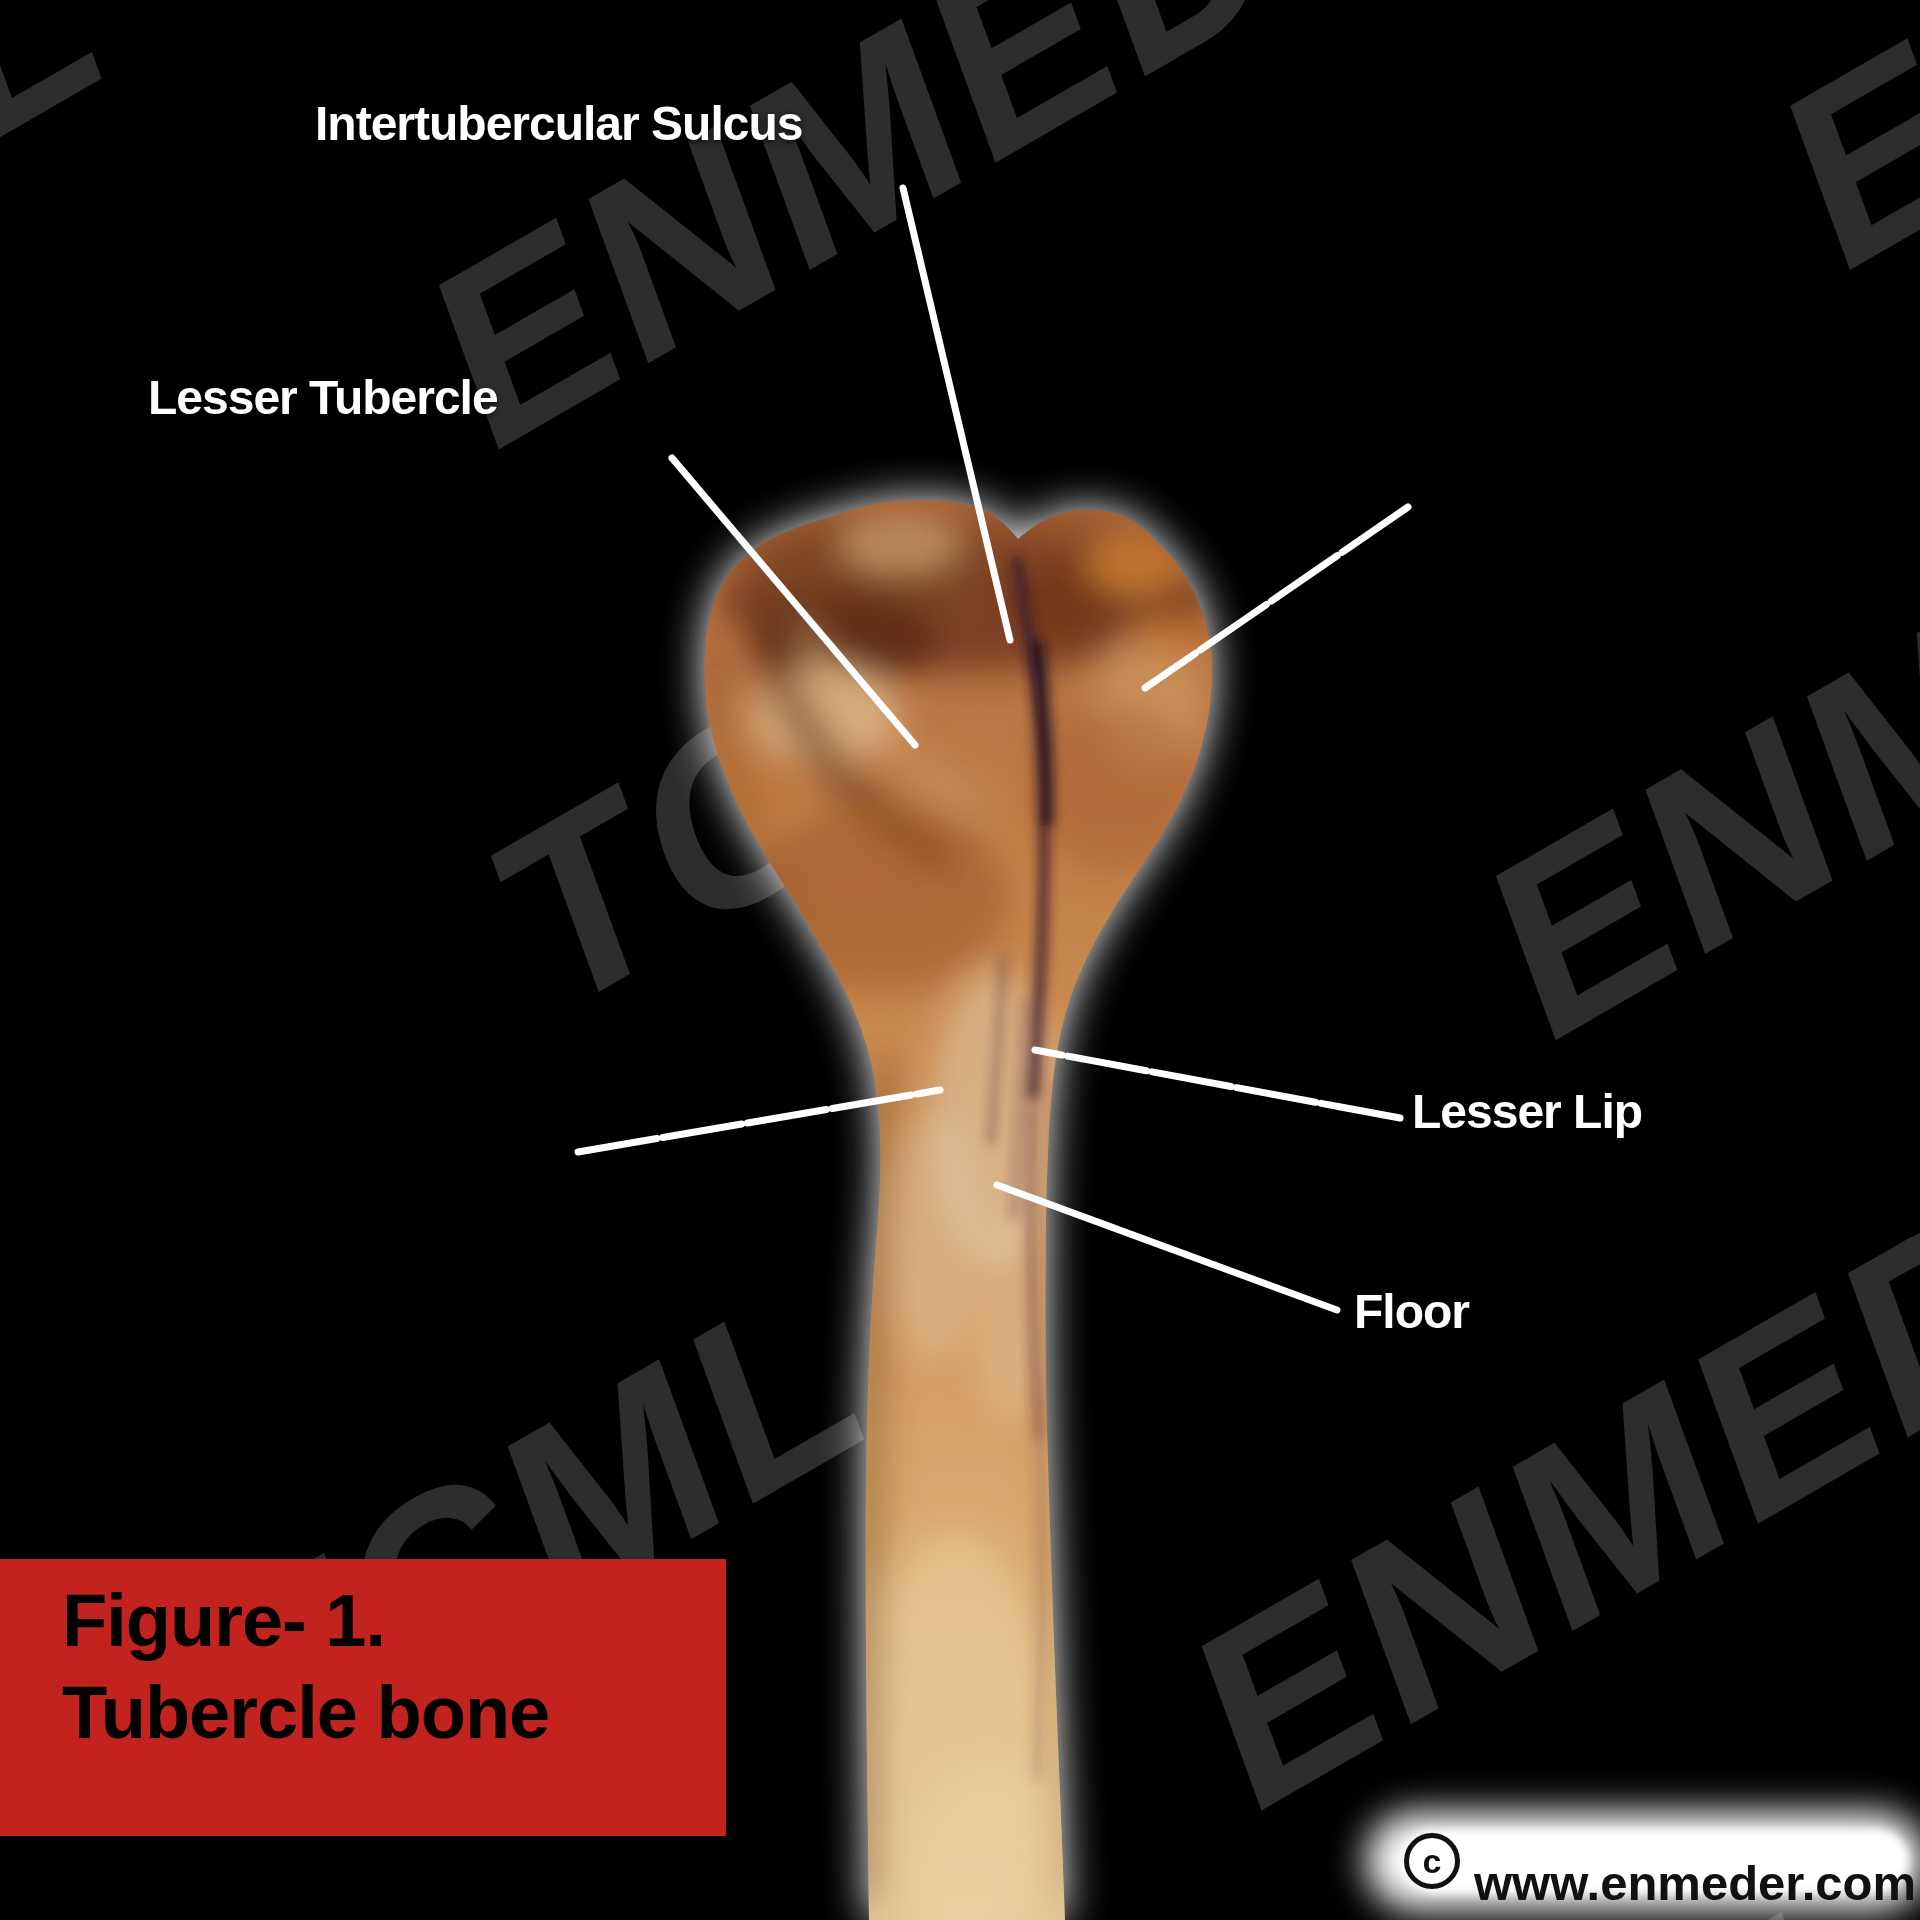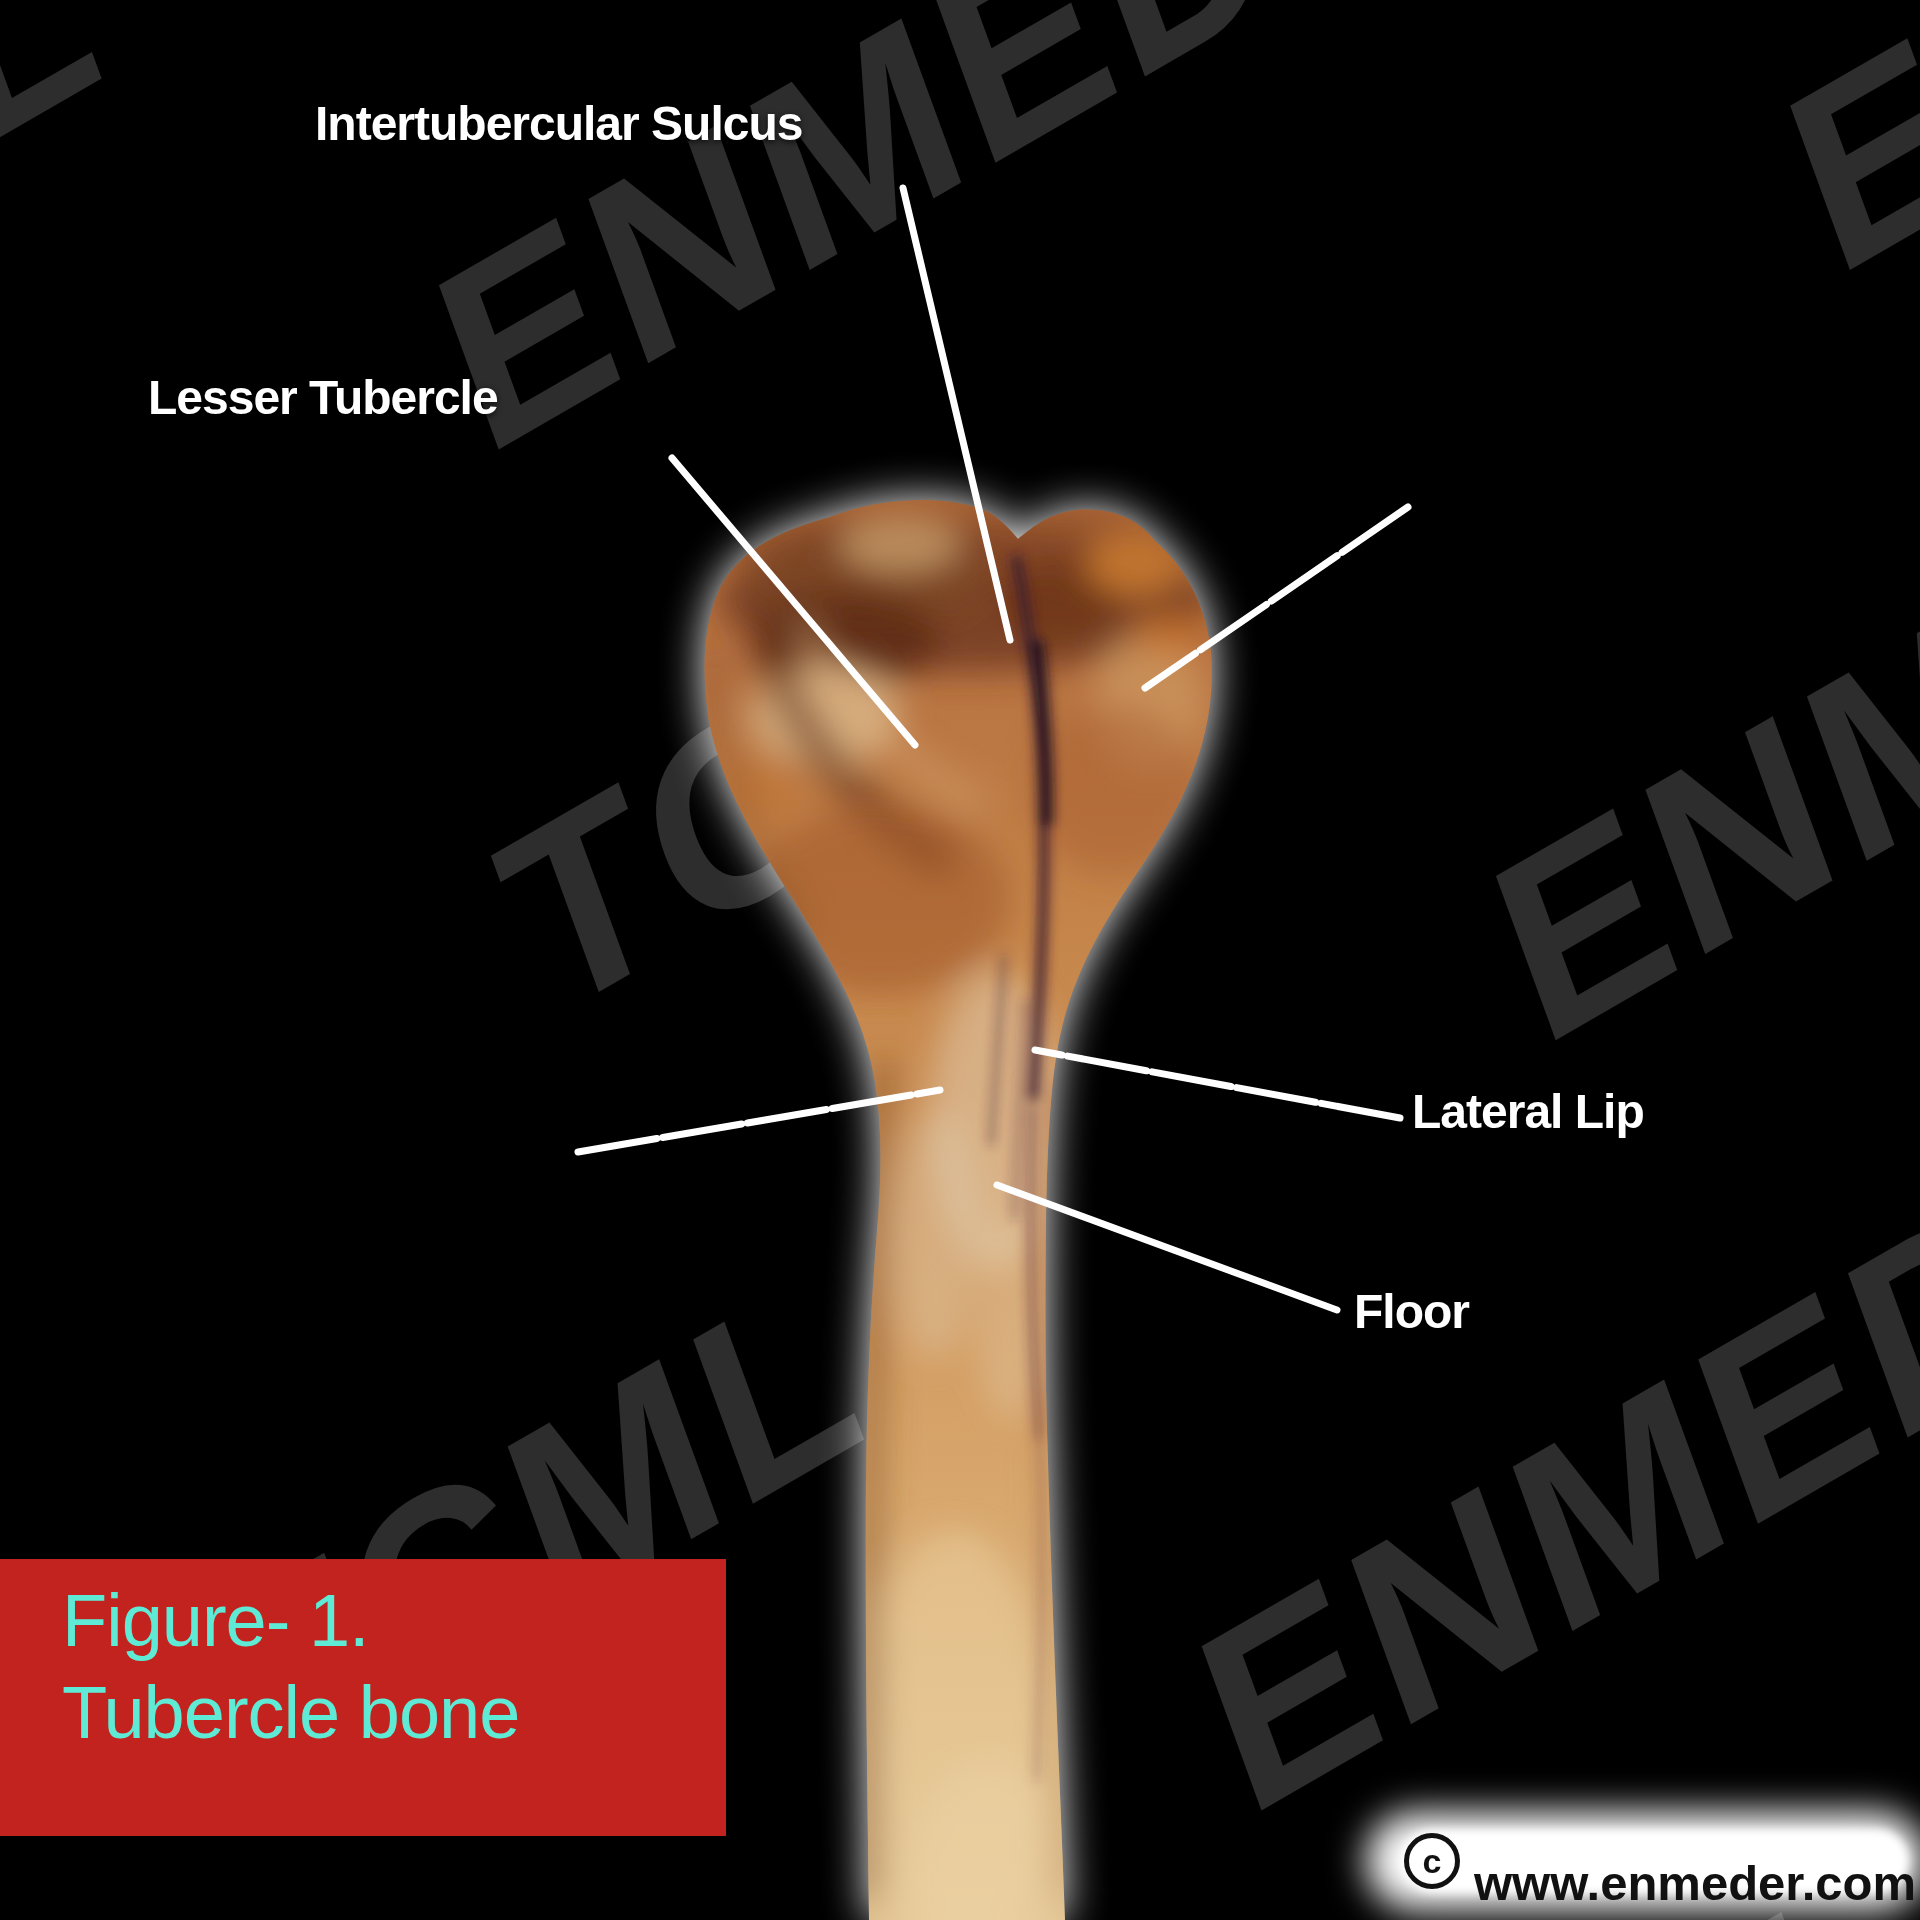--- a/index.html
+++ b/index.html
@@ -25,22 +25,22 @@
   .leader.dashed{stroke-dasharray:80 6;}
   
   .label{
     position:absolute;z-index:2;color:var(--label_text,#fff);
     font-weight:700;font-size:48px;letter-spacing:-1px;white-space:nowrap;
     text-shadow:0 2px 6px rgba(0,0,0,.8);
   }
   
   .caption{
     position:absolute;left:0;top:1559px;width:726px;height:277px;z-index:3;
-    background:var(--caption_bg,#c3231f);color:#5eead4;box-sizing:border-box;
-    padding:16px 0 0 62px;font-weight:400;font-size:74px;line-height:92px;
+    background:var(--caption_bg,#c3231f);color:#000000;box-sizing:border-box;
+    padding:16px 0 0 62px;font-weight:700;font-size:74px;line-height:92px;
     letter-spacing:-1px;
   }
   
   .badge-glow{
     position:absolute;left:1366px;top:1812px;width:560px;height:98px;z-index:3;
     background:#fff;border-radius:60px;filter:blur(18px);
   }
   .badge-glow-inner{
     position:absolute;left:1402px;top:1830px;width:506px;height:62px;z-index:3;
     background:#fff;border-radius:40px;filter:blur(5px);
@@ -167,21 +167,21 @@
       <line class="leader" x1="672" y1="458" x2="915" y2="745"></line>
       <line class="leader dashed" x1="1408" y1="507" x2="1145" y2="688"></line>
       <line class="leader dashed" x1="578" y1="1152" x2="940" y2="1090"></line>
       <line class="leader dashed" x1="1400" y1="1118" x2="1035" y2="1050"></line>
       <line class="leader" x1="1337" y1="1310" x2="997" y2="1185"></line>
     </g>
   </svg>
 
   <div class="label" style="left:315px;top:96px;">Intertubercular Sulcus</div>
   <div class="label" style="left:148px;top:370px;">Lesser Tubercle</div>
-  <div class="label" style="left:1412px;top:1084px;">Lateral Lip</div>
+  <div class="label" style="left:1412px;top:1084px;">Lesser Lip</div>
   <div class="label" style="left:1354px;top:1284px;">Floor</div>
 
   <div class="caption">
     <div>Figure- 1.</div>
     <div>Tubercle bone</div>
   </div>
 
   <div class="badge-glow"></div>
   <div class="badge-glow-inner"></div>
   <div class="badge">

